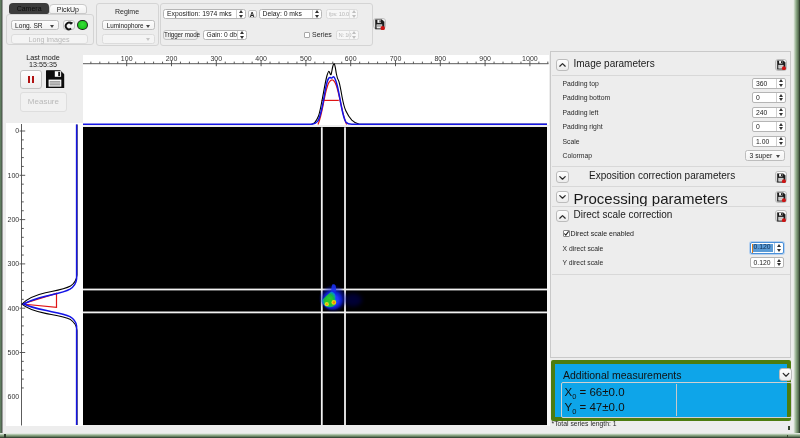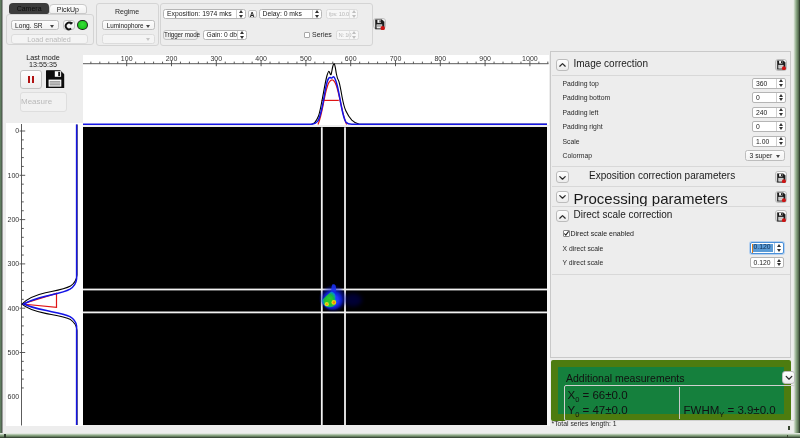--- a/index.html
+++ b/index.html
@@ -37,21 +37,21 @@
   <div class="abs" style="left:6.3px;top:3.1px;width:39.6px;height:11.4px;background:#3c3c3c;border-radius:4px 4px 2px 2px;color:#0d0d0d;font-size:7px;font-weight:normal;text-align:center;line-height:11px">Camera</div>
   <div class="abs" style="left:45.9px;top:3.6px;width:38px;height:10.8px;background:linear-gradient(#fdfdfd,#f0f0f0);border:1px solid #c9c9c9;border-radius:4px 4px 2px 2px;color:#1a1a1a;font-size:7px;font-weight:normal;text-align:center;line-height:10px">PickUp</div>
   <div class="abs cmb" style="left:7.6px;top:20px;width:48.8px;height:10px;font-size:6.6px;color:#1a1a1a;line-height:9.2px;padding-left:3.5px">Long. SR<div class="arrdn abs" style="right:4px;top:3.5px"></div></div>
   <div class="abs btn" style="left:60px;top:20px;width:12px;height:10px">
     <svg width="11" height="10" style="position:absolute;left:0px;top:-0.2px" viewBox="0 0 11 10">
         <path d="M7.1 2.4 A3.3 3.3 0 1 0 7.1 7.6" fill="none" stroke="#151515" stroke-width="1.9"></path>
         <path d="M6.3 0.4 L9.3 1.7 L6.7 3.9 Z" fill="#151515"></path>
       </svg>
   </div>
   <div class="abs" style="left:74.3px;top:19.8px;width:10.8px;height:10.6px;border-radius:50%;background:radial-gradient(circle at 50% 42%,#3ade3a 0%,#22cc22 55%,#14a814 100%);border:1.6px solid #1c2418"></div>
-  <div class="abs btn dis" style="left:7.6px;top:33.7px;width:77px;height:10px;font-size:7.2px;font-weight:normal;text-align:center;line-height:9px;background:#f4f4f4;border-color:#dcdcdc">Load enabled</div>
+  <div class="abs btn dis" style="left:7.6px;top:33.7px;width:77px;height:10px;font-size:7.2px;font-weight:normal;text-align:center;line-height:9px;background:#f4f4f4;border-color:#dcdcdc">Long images</div>
 
   <div class="abs gb" style="left:92.5px;top:2.5px;width:63px;height:43px"></div>
   <div class="abs" style="left:92.5px;top:7.5px;width:63px;height:8px;font-size:7px;font-weight:normal;color:#2a2a2a;text-align:center">Regime</div>
   <div class="abs cmb" style="left:99.3px;top:20px;width:52.7px;height:10px;font-size:6.3px;color:#1a1a1a;line-height:9.2px;padding-left:3.5px;white-space:nowrap">Luminophore<div class="arrdn abs" style="right:4px;top:3.5px"></div></div>
   <div class="abs cmb" style="left:99.3px;top:33.7px;width:52.7px;height:10px;background:#f4f4f4;border-color:#dcdcdc">
       <div class="arrdn abs" style="right:4px;top:3.5px;border-top-color:#c4c4c4"></div>
     </div>
 
   <div class="abs gb" style="left:156.5px;top:2.5px;width:213.5px;height:43px"></div>
   <div class="abs spin" style="left:160px;top:9.4px;width:82.5px;height:9.5px;font-size:6.8px;color:#1a1a1a;line-height:8.4px;padding-left:3px;white-space:nowrap">Exposition: 1974 mks<div class="spnbox">
@@ -94,21 +94,21 @@
 <div class="abs" id="bigfloppy" style="left:45px;top:69.8px;width:20px;height:18.5px">
   <svg width="20" height="18.5" viewBox="0 0 20 18.5">
     <path d="M1.6 0.8 H15 L18.6 4.4 V17.7 H1.6 Z" fill="#0d0d0d" stroke="#0d0d0d" stroke-width="1.2" stroke-linejoin="round"></path>
     <rect x="9.8" y="1.2" width="6.3" height="5.6" fill="#fdfdfd"></rect>
     <rect x="13.2" y="1.9" width="1.9" height="4.2" fill="#0d0d0d"></rect>
     <rect x="3.6" y="9.6" width="12.7" height="7" fill="#fdfdfd"></rect>
     <rect x="4.7" y="10.9" width="10.5" height="4.6" fill="#9a9a9a"></rect>
     <path d="M4.7 12.3 H15.2 M4.7 13.8 H15.2" stroke="#e8e8e8" stroke-width="0.5"></path>
   </svg>
 </div>
-<div class="abs btn dis" style="left:20px;top:92.4px;width:46.8px;height:19.3px;font-size:8px;text-align:left;line-height:18px;background:#f1f1f1;border-color:#dedede">Measure</div>
+<div class="abs btn dis" style="left:20px;top:92.4px;width:46.8px;height:19.3px;font-size:8px;text-align:center;line-height:18px;background:#f1f1f1;border-color:#dedede">Measure</div>
 
 <div class="abs" style="left:83px;top:54.8px;width:466px;height:70.7px;background:#fff"></div>
 <div class="abs" style="left:6px;top:123px;width:77px;height:302.5px;background:#fff"></div>
 <div class="abs" style="left:547px;top:125.5px;width:3px;height:300px;background:#f7f7f7"></div>
 
 <div class="abs" style="left:83px;top:127.3px;width:464px;height:298px;background:#000"></div>
 
 <svg class="abs" style="left:0;top:0" width="800" height="438" viewBox="0 0 800 438">
   <defs>
     <radialGradient id="gHalo">
@@ -283,21 +283,21 @@
   <circle cx="334" cy="302.4" r="1.2" fill="#ff7e00" filter="url(#b1)"></circle>
   </svg>
 
 <div id="rp" class="abs" style="left:550px;top:50.6px;width:240.5px;height:307px;border:1px solid #c9c9c9;background:#ededed;font-family:inherit">
 
   <div class="abs hdrbtn" style="left:5.4px;top:7.4px;width:12.6px;height:11.6px">
       <svg width="11" height="10" viewBox="0 0 11 10" style="position:absolute;left:0;top:0.3px">
         <path d="M2.8 6.2 L5.5 3.6 L8.2 6.2" fill="none" stroke="#2a2a2a" stroke-width="1.25" stroke-linecap="round" stroke-linejoin="round"></path>
       </svg>
     </div>
-  <div class="abs" style="left:22.5px;top:6.8px;font-size:10px;color:#1a1a1a">Image correction</div>
+  <div class="abs" style="left:22.5px;top:6.8px;font-size:10px;color:#1a1a1a">Image parameters</div>
   <div class="abs flp" style="left:223.5px;top:7.4px">
       <svg width="10" height="10" viewBox="0 0 11 11" style="position:absolute;left:0.7px;top:0.2px">
         <use href="#flpicon"></use>
       </svg>
     </div>
   <div class="abs" style="left:1px;top:23.2px;width:238px;height:1px;background:#d8d8d8"></div>
 
   <div class="row" style="top:28.2px">Padding top</div>
     <div class="vspin" style="top:26px">360<div class="spnbox">
         <div class="sup"></div>
@@ -381,26 +381,25 @@
         <div class="sdn"></div>
       </div>
   </div>
   <div class="row" style="top:207.9px">Y direct scale</div>
   <div class="vspin" style="left:198.5px;top:205.4px;width:34px;height:11px">0.120<div class="spnbox">
         <div class="sup"></div>
         <div class="sdn"></div>
       </div></div>
   <div class="abs" style="left:1px;top:222.9px;width:238px;height:1px;background:#d8d8d8"></div>
 </div>
-<div id="rpb" class="abs" style="left:550.5px;top:359.5px;width:240px;height:61px;border:7px solid #4d7c0f;border-radius:2px;background:#15803d">
+<div id="rpb" class="abs" style="left:550.5px;top:359.5px;width:240px;height:61px;border:4px solid #4d7c0f;border-radius:2px;background:#0ea5e9">
   <div class="abs" style="left:8.5px;top:5.8px;font-size:10.5px;color:#111">Additional measurements</div>
   <div class="abs hdrbtn" style="left:224.5px;top:4px;width:13px;height:13px">
       <svg width="12" height="12" viewBox="0 0 12 12" style="position:absolute;left:0;top:0.5px">
         <path d="M3.2 4.4 L6 7.2 L8.8 4.4" fill="none" stroke="#2a2a2a" stroke-width="1.25" stroke-linecap="round" stroke-linejoin="round"></path>
       </svg>
     </div>
   <div class="abs" style="left:6px;top:18.3px;width:231.5px;height:36px;border:1px solid #d0d0d0;border-radius:2px"></div>
   <div class="abs" style="left:121.3px;top:20.5px;width:1px;height:31.5px;background:#c9c9c9"></div>
   <div class="abs" style="left:10px;top:22px;font-size:11.5px;color:#111">X<sub style="font-size:7.5px">0</sub> = 66±0.0</div>
   <div class="abs" style="left:10px;top:37px;font-size:11.5px;color:#111">Y<sub style="font-size:7.5px">0</sub> = 47±0.0</div>
-  <div class="abs" style="left:126px;top:37px;font-size:11.5px;color:#111">FWHM<sub style="font-size:7.5px">Y</sub> = 3.9±0.0</div>
 </div>
 <div class="abs" style="left:551.5px;top:419.5px;width:200px;height:8px;font-size:6.8px;color:#2a2a2a">*Total series length: 1</div>
 
 </body></html>

